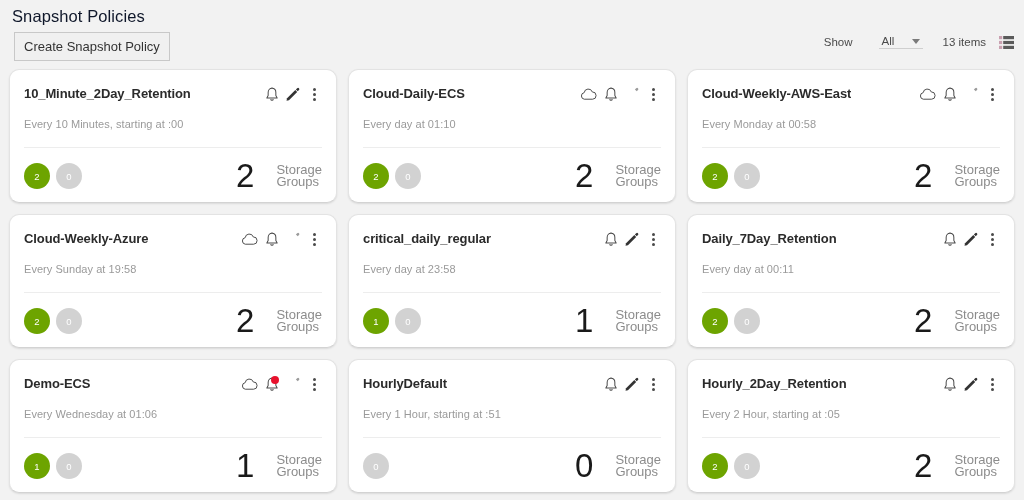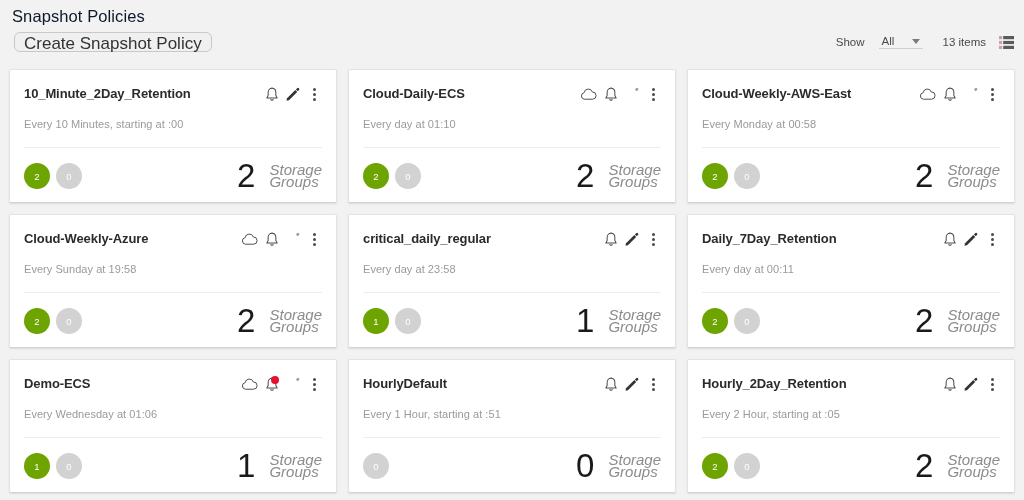--- a/index.html
+++ b/index.html
@@ -29,27 +29,27 @@
   
   .toolbar {
     position: relative;
     height: 29px;
     margin-top: 6px;
   }
   .create-btn {
     position: absolute;
     left: 14px;
     top: 0;
-    height: 20px;
+    height: 29px;
     padding: 0 9px;
     background: #f0f0f0;
     border: 1px solid #c8c8c8;
-    border-radius: 6px;
+    border-radius: 0;
     font-family: "Liberation Sans", sans-serif;
-    font-size: 17px;
+    font-size: 13px;
     color: #333;
     line-height: 21px;
     cursor: pointer;
     white-space: nowrap;
   }
 
   .show-group {
     position: absolute;
     right: 10px;
     top: 3px;
@@ -61,20 +61,21 @@
   }
   .show-label { margin-right: 14px; color: #4a4a4a; }
   .show-select {
     display: flex;
     align-items: center;
     border-bottom: 1px solid #cfcfcf;
     padding: 0 3px 1px 3px;
     cursor: pointer;
     min-width: 44px;
     justify-content: space-between;
+    margin-left: 12px;
   }
   .show-select .val { color: #4a4a4a; }
   .caret {
     width: 0; height: 0;
     border-left: 4px solid transparent;
     border-right: 4px solid transparent;
     border-top: 5px solid #7a7a7a;
     margin-left: 9px;
   }
   .items-count { margin-left: 20px; color: #4a4a4a; }
@@ -92,21 +93,21 @@
     display: grid;
     grid-template-columns: repeat(3, 1fr);
     column-gap: 11px;
     row-gap: 11px;
   }
 
   .card {
     background: #ffffff;
     border: 1px solid #e3e3e3;
     border-bottom-color: #d3d3d3;
-    border-radius: 2px;
+    border-radius: 10px;
     box-shadow: 0 1px 2px rgba(0,0,0,.10);
     height: 134px;
     padding: 14px 14px 0 14px;
     position: relative;
   }
 
   .card-head {
     display: flex;
     align-items: flex-start;
     justify-content: space-between;
@@ -187,26 +188,25 @@
 
   .sg { display: flex; align-items: center; }
   .sg-num {
     font-size: 33px;
     font-weight: 300;
     color: #1a1a1a;
     line-height: 30px;
     font-family: "Liberation Sans", sans-serif;
   }
   .sg-label {
-    font-size: 15px;
+    font-size: 13px;
     color: #8c8c8c;
     line-height: 12.5px;
-    margin-left: 14px;
+    margin-left: 22px;
     white-space: nowrap;
-    font-style: italic;
   }
 </style>
 </head>
 <body>
 
 <div class="page-title">Snapshot Policies</div>
 
 <div class="toolbar">
   <button class="create-btn">Create Snapshot Policy</button>
 

